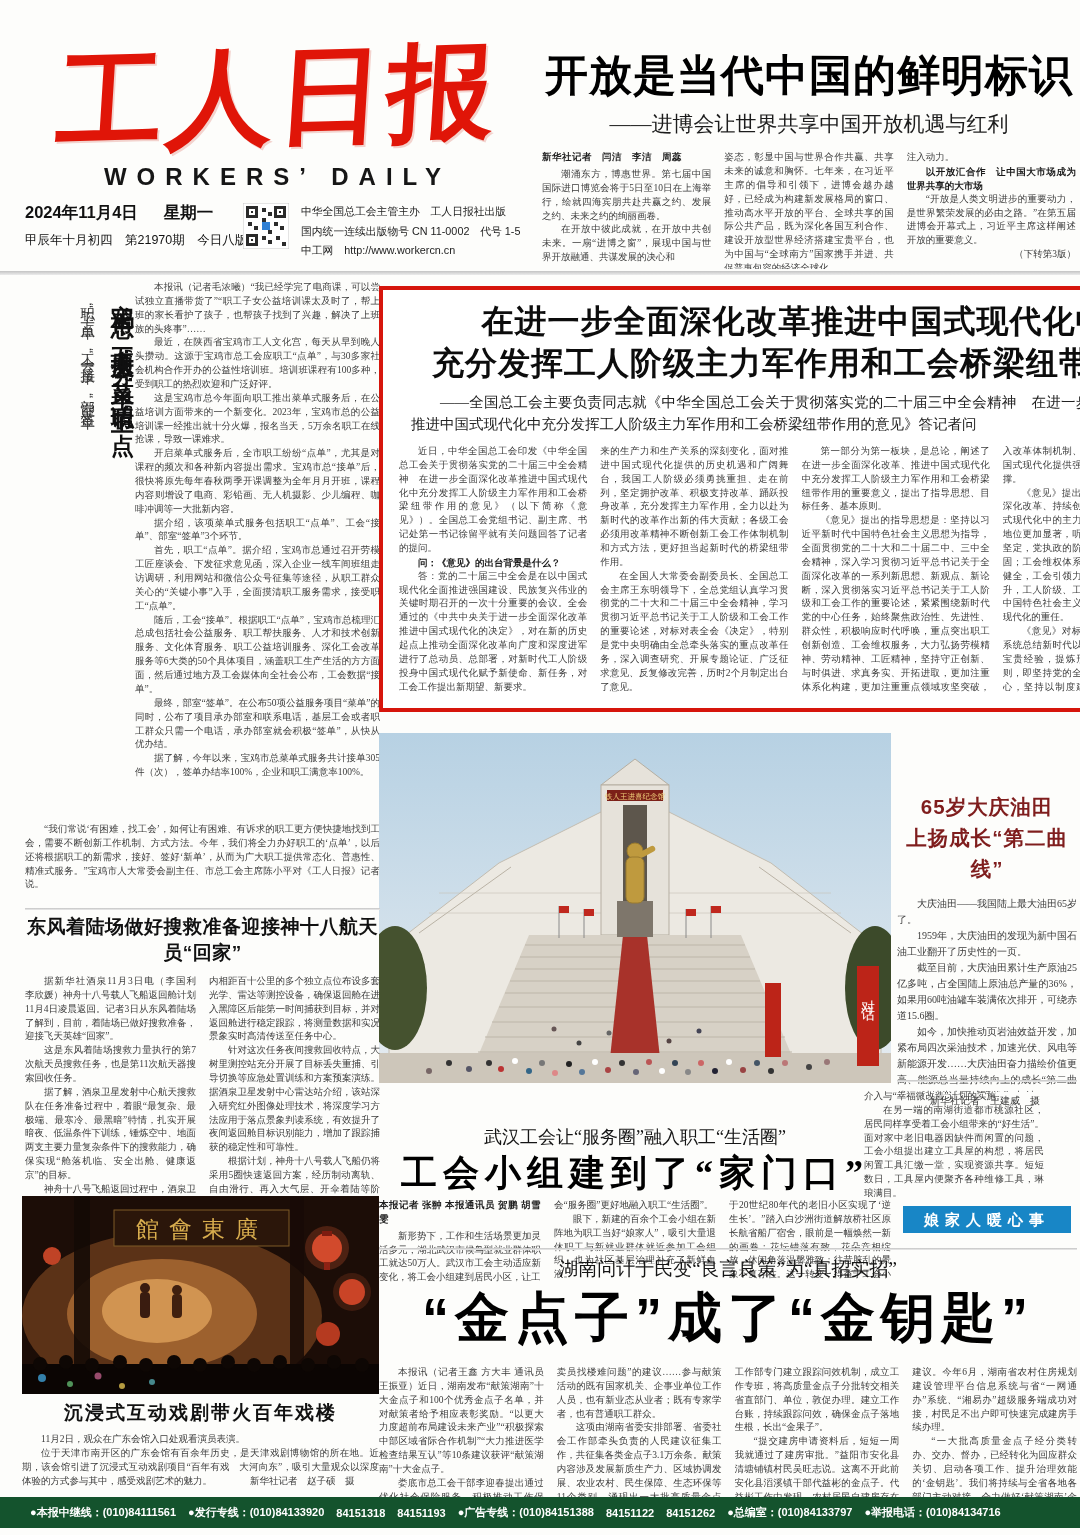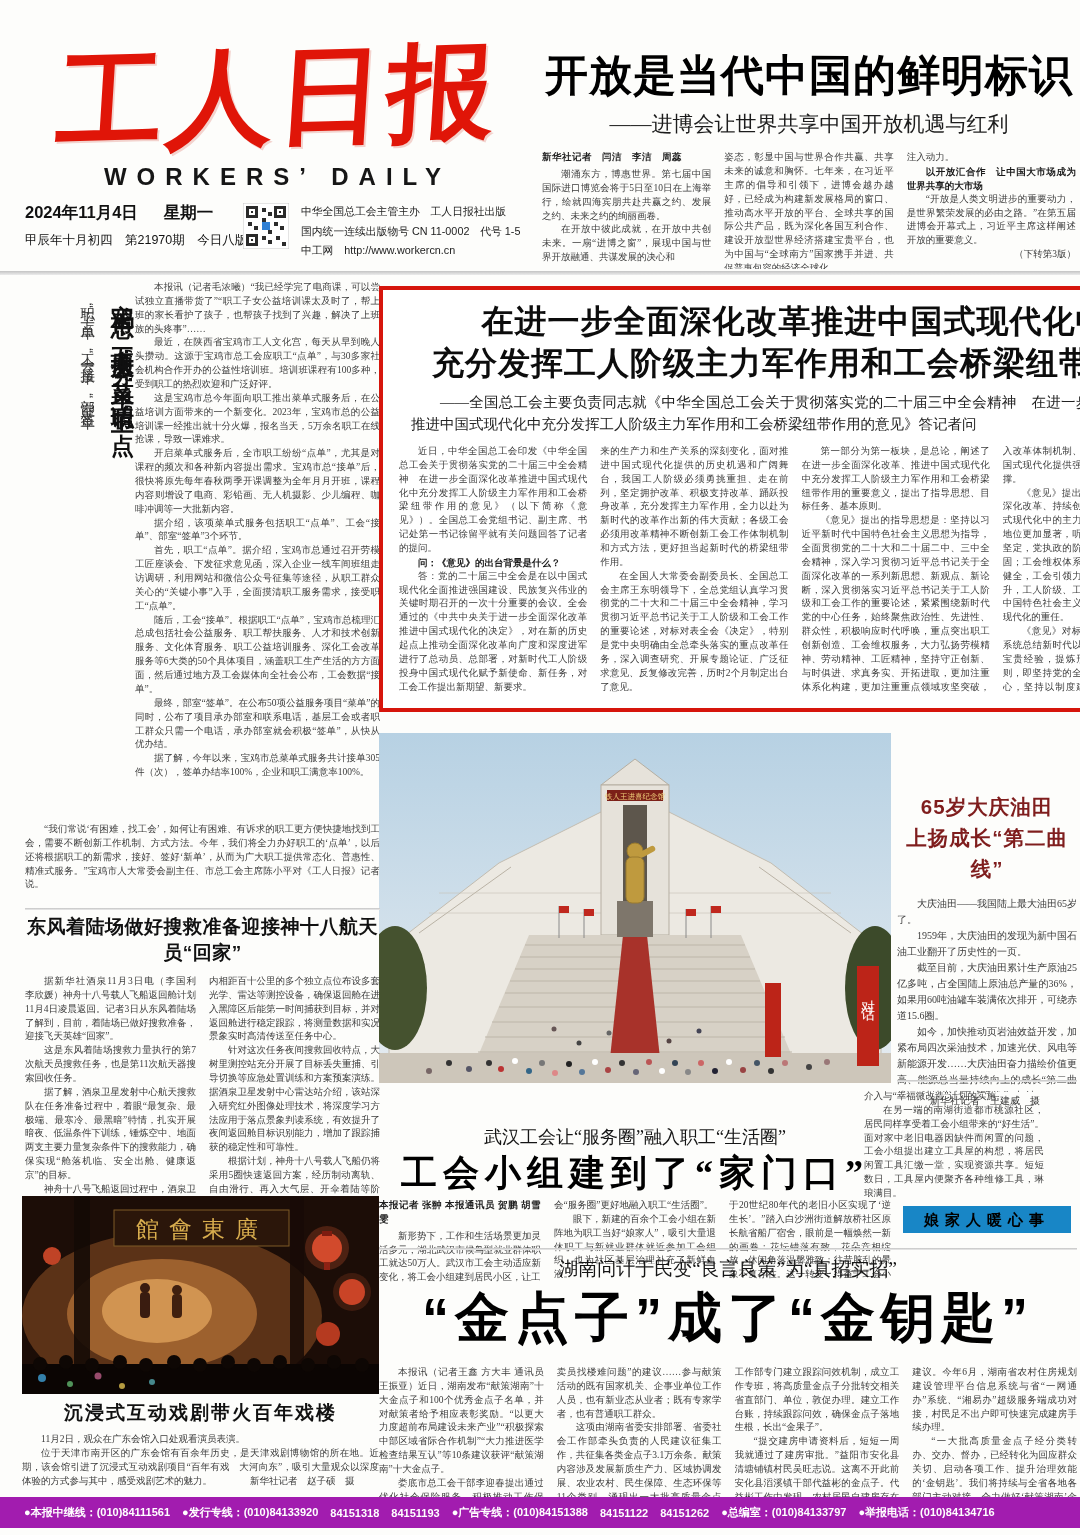--- a/index.html
+++ b/index.html
@@ -59,30 +59,30 @@
   .dq-h{font-family:"Liberation Sans","DejaVu Sans",sans-serif;font-weight:bold;font-size:20.5px;
         line-height:1.5;text-align:center;letter-spacing:1px;color:#7f1d1d;margin-top:22px;}
   .dq-body{margin-top:12px;height:196px;overflow:hidden;}
   .dq-body p{font-size:10px;line-height:1.6;}
   .dq-credit{font-size:10px;text-align:center;padding-right:4px;color:#333;margin-top:2px;}
   
   .wh-kick{font-size:18px;text-align:center;color:#151515;margin-top:38px;}
   .wh-h{font-weight:bold;font-size:36px;text-align:center;letter-spacing:6px;margin-top:5px;color:#000;}
   .wh-body{margin-top:1px;height:84px;overflow:hidden;}
   
-  .badge{background:#1886c6;color:#000000;font-family:"Liberation Sans","DejaVu Sans",sans-serif;
+  .badge{background:#1886c6;color:#ffffff;font-family:"Liberation Sans","DejaVu Sans",sans-serif;
          font-weight:bold;font-size:15px;line-height:27px;text-align:center;letter-spacing:6px;}
   
   .hn-kick{font-size:19px;text-align:center;color:#151515;}
   .hn-h{font-family:"Liberation Sans","DejaVu Sans",sans-serif;font-weight:bold;font-size:54px;
         text-align:center;letter-spacing:6px;margin-top:7px;color:#000;}
   .hn-body{margin-top:11px;height:148px;overflow:hidden;}
   
-  .footbar{background:#a21caf;display:flex;align-items:center;box-sizing:border-box;
-           padding-left:24px;color:#fff;font-family:"Liberation Sans","DejaVu Sans",sans-serif;
+  .footbar{background:#14532d;display:flex;align-items:center;box-sizing:border-box;
+           padding-left:30px;color:#fff;font-family:"Liberation Sans","DejaVu Sans",sans-serif;
            font-weight:bold;font-size:11px;overflow:hidden;}
   .footbar span{margin-right:12px;white-space:nowrap;}
   figure{margin:0;}
 </style>
 </head>
 <body>
 
 <div class="page">
 
   <header class="abs" style="left:25px;top:34px;width:505px;">

